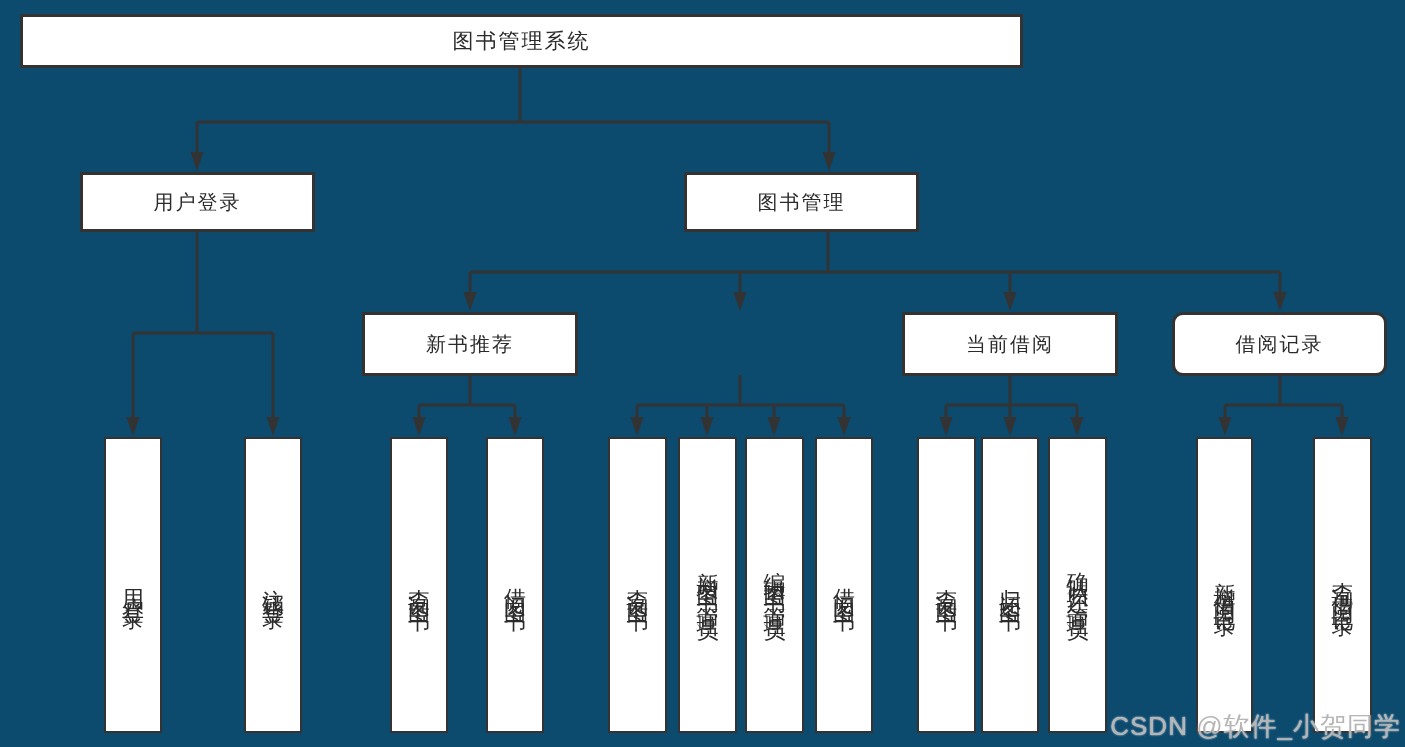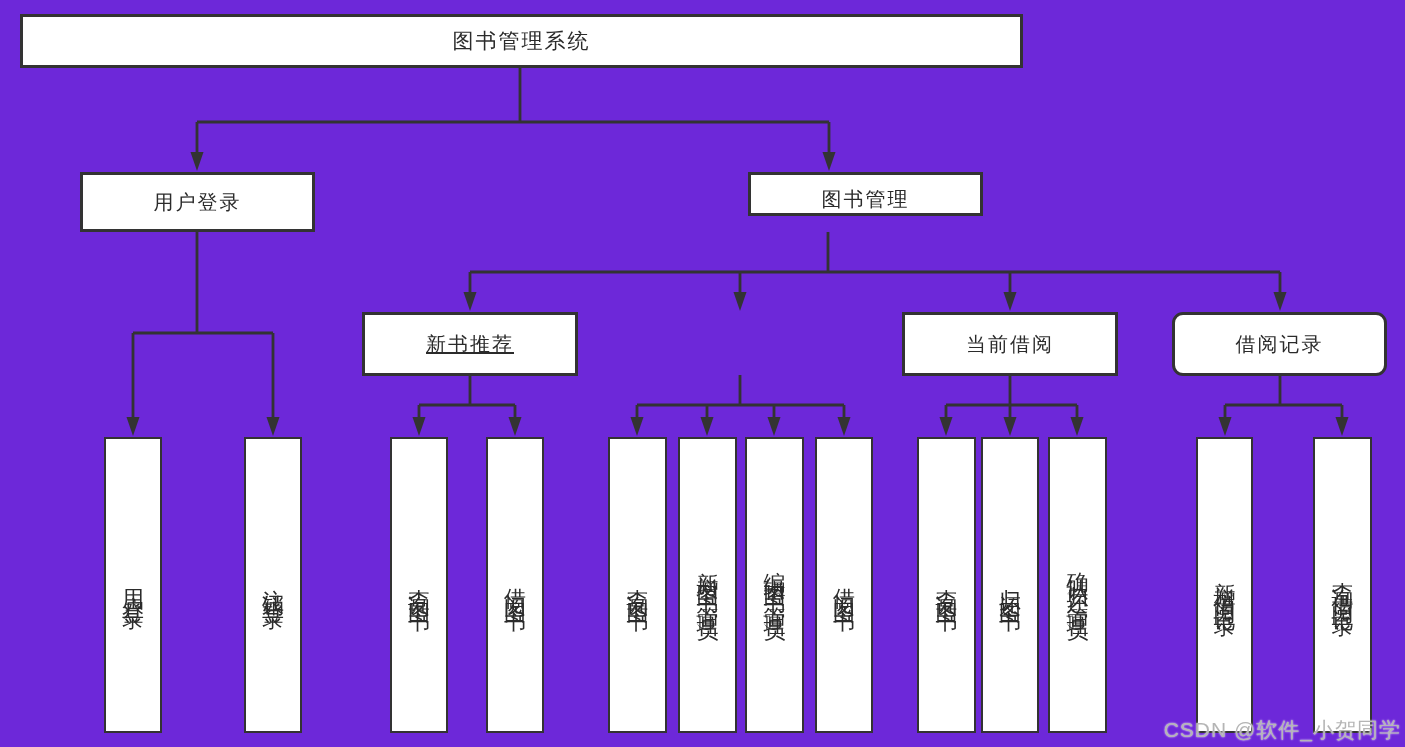--- a/index.html
+++ b/index.html
@@ -5,21 +5,21 @@
   html, body {
     margin: 0;
     padding: 0;
     background: #ffffff;
     font-family: "Liberation Sans", sans-serif;
   }
   #canvas {
     position: relative;
     width: 1405px;
     height: 747px;
-    background: #6d28d9;
+    background: #0c4a6e;
     overflow: hidden;
   }
   #connectors {
     position: absolute;
     left: 0; top: 0;
     width: 1405px;
     height: 747px;
   }
   .box {
     position: absolute;
@@ -43,21 +43,21 @@
     border: 2.5px solid #333333;
     writing-mode: vertical-lr;
     text-orientation: mixed;
     font-size: 22px;
     letter-spacing: 7px;
   }
   .watermark {
     position: absolute;
     right: 4px;
     bottom: 3px;
-    font-size: 21px;
+    font-size: 26px;
     color: #b5b5b5;
     letter-spacing: 1px;
     text-shadow: 0 0 2px #ffffff;
   }
 </style>
 </head>
 <body>
 
 <div id="canvas">
 
@@ -101,25 +101,25 @@
     </g>
   </svg>
 
   <div class="box h-box root-box" style="left:20px; top:14px; width:1003px; height:54px;">
     <span>图书管理系统</span>
   </div>
 
   <div class="box h-box" style="left:80px; top:172px; width:235px; height:60px;">
     <span>用户登录</span>
   </div>
-  <div class="box h-box" style="left:748px; top:172px; width:235px; height:44px;align-items:flex-end;">
+  <div class="box h-box" style="left:684px; top:172px; width:235px; height:60px;">
     <span>图书管理</span>
   </div>
 
-  <div class="box h-box" style="left:362px; top:312px; width:216px; height:64px;text-decoration:underline;">
+  <div class="box h-box" style="left:362px; top:312px; width:216px; height:64px;">
     <span>新书推荐</span>
   </div>
   <div class="box h-box" style="left:902px; top:312px; width:216px; height:64px;">
     <span>当前借阅</span>
   </div>
   <div class="box h-box" style="left:1172px; top:312px; width:215px; height:64px;border-radius:11px;">
     <span>借阅记录</span>
   </div>
 
   <div class="box v-box" style="left:104px; top:437px; width:58px; height:296px;">

